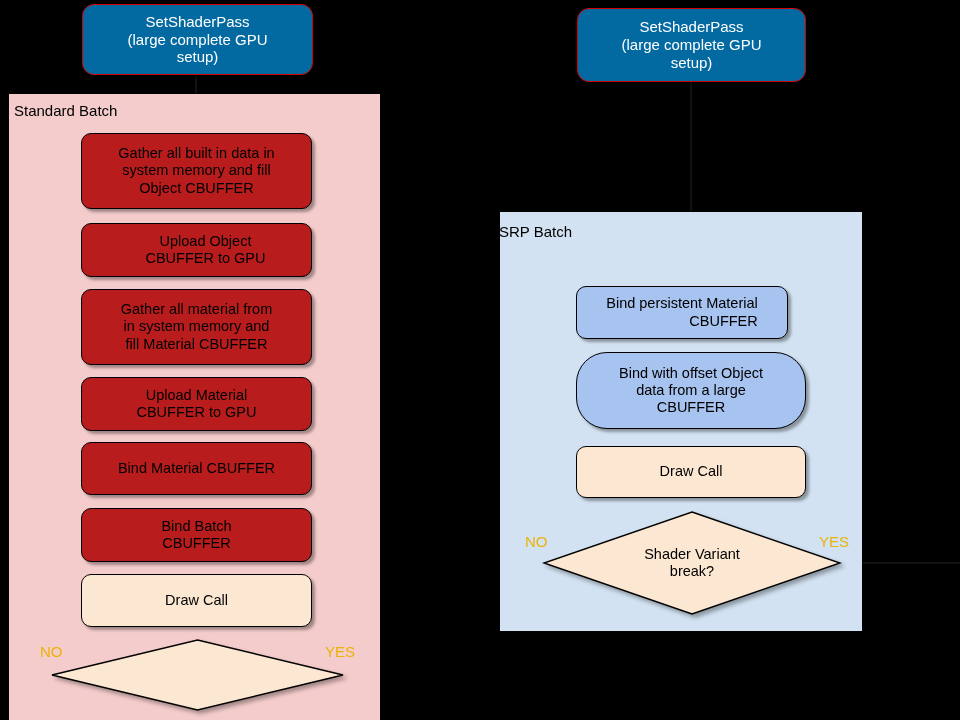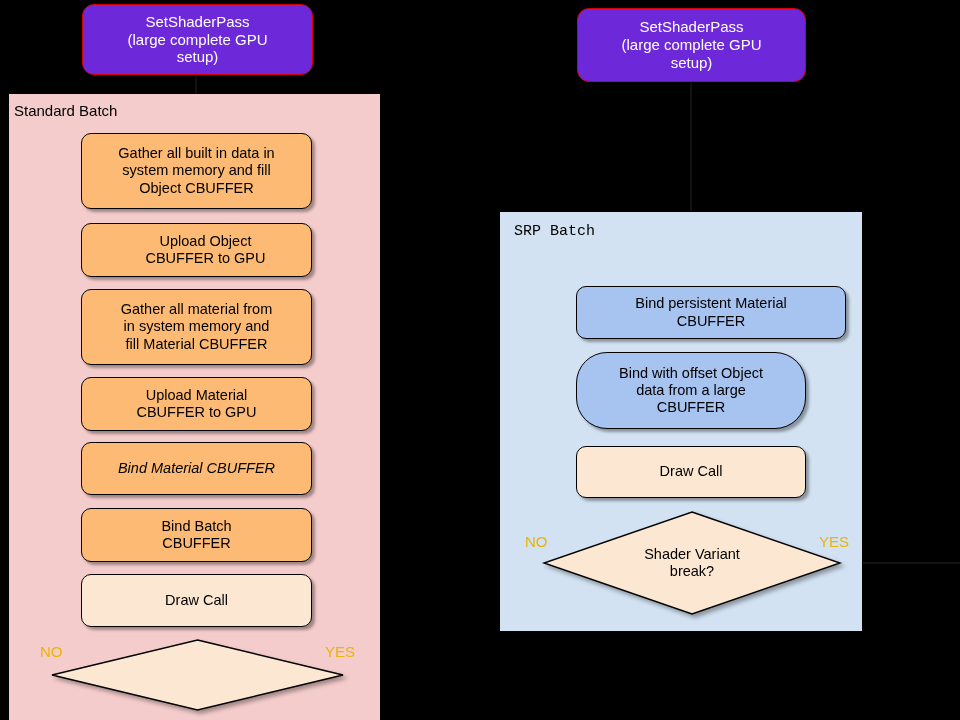--- a/index.html
+++ b/index.html
@@ -28,28 +28,28 @@
     position: absolute;
     border: 1px solid #000;
   }
   .container-label {
     position: absolute;
     font-size: 15px;
     color: #000;
     white-space: nowrap;
   }
   .red-node {
-    background: #6d28d9;
+    background: #0369a1;
     color: #ffffff;
     font-size: 15px;
     border-color: #d70000;
     border-radius: 12px;
   }
   .pink-node {
-    background: #fdba74;
+    background: #b91c1c;
     color: #000;
     font-size: 14.5px;
   }
   .blue-node {
     background: #a7c3ef;
     color: #000;
     font-size: 14.5px;
   }
   .cream-node {
     background: #fce8d2;
@@ -139,44 +139,44 @@
   <div class="node pink-node" style="left:81px; top:223px; width:231px; height:54px;padding-left:18px;">Upload Object
 CBUFFER to GPU</div>
 
   <div class="node pink-node" style="left:81px; top:289px; width:231px; height:76px;">Gather all material from
 in system memory and
 fill Material CBUFFER</div>
 
   <div class="node pink-node" style="left:81px; top:377px; width:231px; height:54px;">Upload Material
 CBUFFER to GPU</div>
 
-  <div class="node pink-node" style="left:81px; top:442px; width:231px; height:53px;font-style:italic;">Bind Material CBUFFER</div>
+  <div class="node pink-node" style="left:81px; top:442px; width:231px; height:53px;">Bind Material CBUFFER</div>
 
   <div class="node pink-node" style="left:81px; top:508px; width:231px; height:54px;">Bind Batch
 CBUFFER</div>
 
   <div class="node cream-node" style="left:81px; top:574px; width:231px; height:53px;">Draw Call</div>
 
   <div class="diamond-wrap" style="left:52px; top:640px; width:291px; height:90px;">
     <svg width="291" height="90" viewBox="0 0 291 90">
       <polygon points="145.5,0 291,35 145.5,70 0,35" fill="#fce8d2" stroke="#000" stroke-width="1.4" style="filter: drop-shadow(3px 3px 2px rgba(0,0,0,0.35));"></polygon>
     </svg>
   </div>
 
   <div class="edge-label" style="left:40px; top:643px;">NO</div>
   <div class="edge-label" style="left:325px; top:643px;">YES</div>
 
   <div class="container-box" style="left:499px; top:211px; width:364px; height:421px; background:#d2e2f2;"></div>
-  <div class="container-label" style="left:514px; top:223px;font-family:Liberation Mono, monospace;">SRP Batch</div>
+  <div class="container-label" style="left:499px; top:223px;">SRP Batch</div>
 
   <div class="node red-node" style="left:577px; top:8px; width:229px; height:74px;">SetShaderPass
 (large complete GPU
 setup)</div>
 
-  <div class="node blue-node" style="left:576px; top:286px; width:270px; height:53px;">Bind persistent Material
+  <div class="node blue-node" style="left:576px; top:286px; width:212px; height:53px;text-align:right;">Bind persistent Material
 CBUFFER</div>
 
   <div class="node blue-node" style="left:576px; top:352px; width:230px; height:77px;border-radius:31px;">Bind with offset Object
 data from a large
 CBUFFER</div>
 
   <div class="node cream-node" style="left:576px; top:446px; width:230px; height:52px;">Draw Call</div>
 
   <div class="diamond-wrap" style="left:544px; top:512px; width:296px; height:105px;">
     <svg width="296" height="105" viewBox="0 0 296 105">

